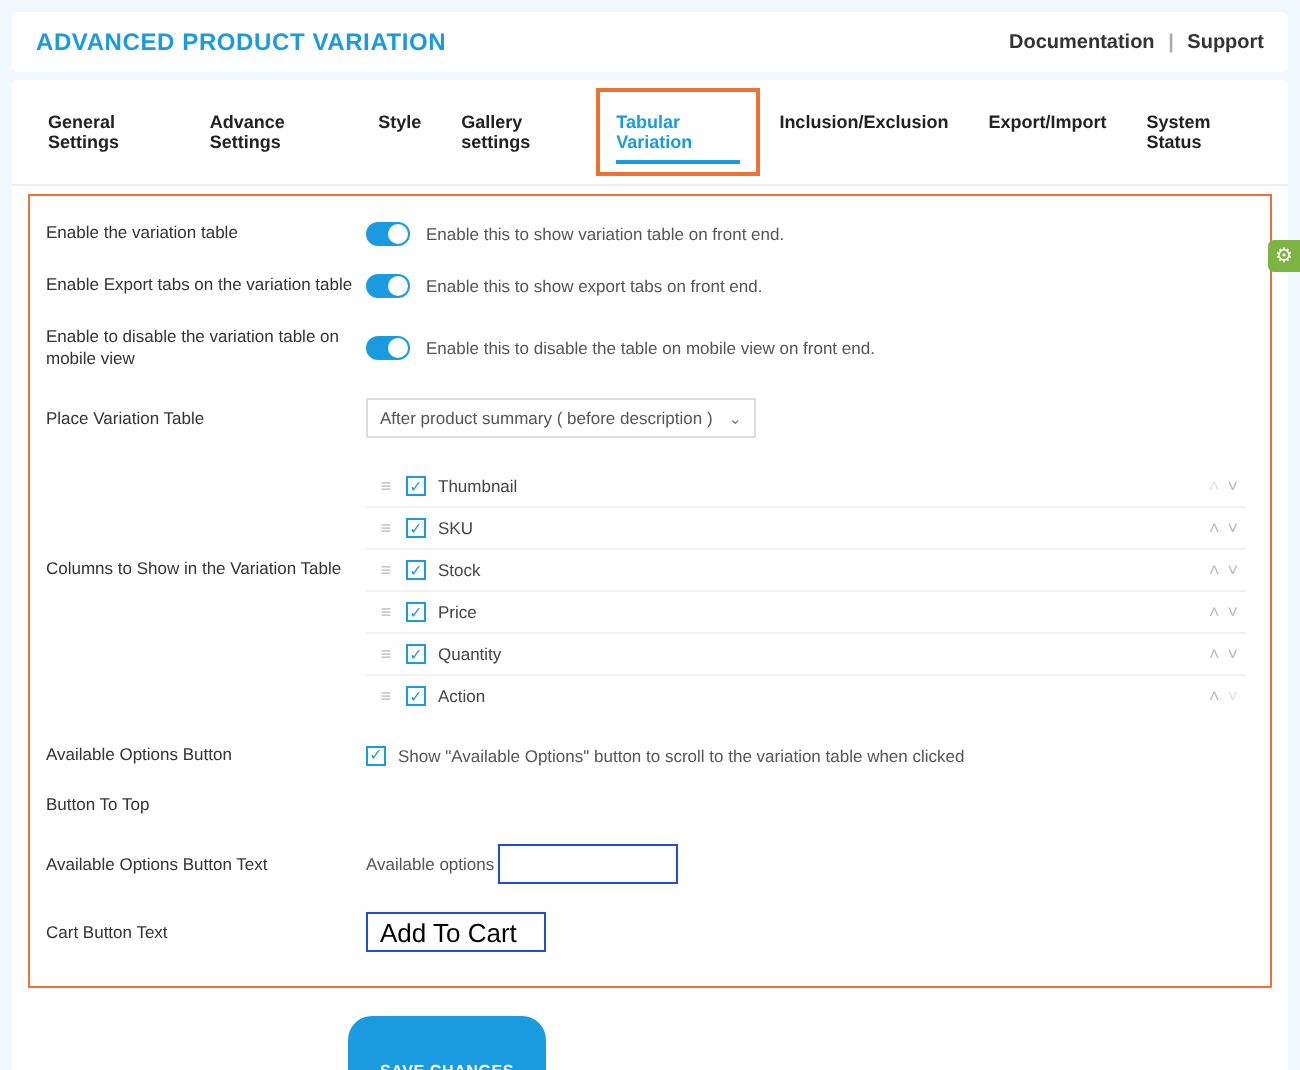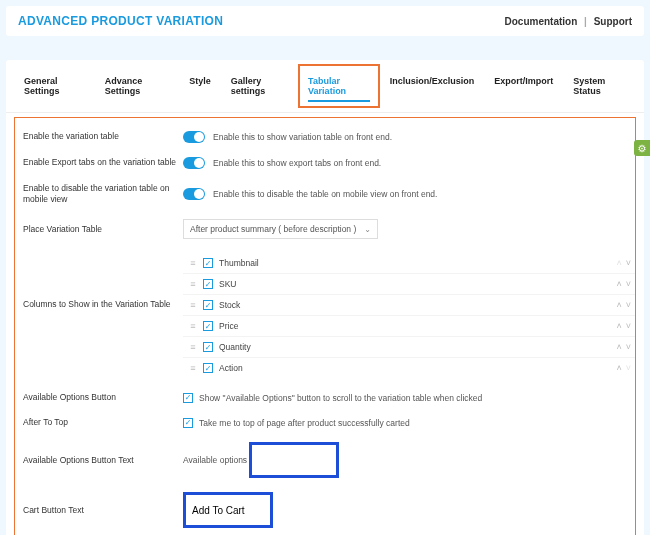--- a/index.html
+++ b/index.html
@@ -1,47 +1,47 @@
 <!DOCTYPE html>
 <html><head>
 <meta charset="utf-8">
 <style>
   * { box-sizing: border-box; margin: 0; padding: 0; }
   body { font-family: -apple-system, BlinkMacSystemFont, "Segoe UI", Arial, sans-serif; font-size: 10px; background: #f0f8ff; color: #333; width: 650px; }
   .container { padding: 6px; }
-  .header { background: #fff; border-radius: 3px; padding: 8px 12px; display: flex; justify-content: space-between; align-items: center; margin-bottom: 24px; }
+  .header { background: #fff; border-radius: 3px; padding: 8px 12px; display: flex; justify-content: space-between; align-items: center; margin-bottom: 4px; }
   .title { color: #1b9bdf; font-weight: 700; font-size: 12px; letter-spacing: 0.3px; }
   .header-links { font-size: 10px; font-weight: 600; color: #333; }
   .header-links .sep { color: #aaa; margin: 0 4px; }
   .main { background: #fff; border-radius: 3px; padding: 0; position: relative; }
   .tabs { display: flex; border-bottom: 1px solid #eee; padding: 4px 8px; }
   .tab { padding: 10px 8px; font-weight: 600; font-size: 9px; color: #222; cursor: pointer; border: 2px solid transparent; }
   .tab.active { color: #1b9bdf; border: 2px solid #ed7333; border-bottom: 2px solid #ed7333; position: relative; }
   .tab.active::after { content:""; position:absolute; left:8px; right:8px; bottom:4px; height:2px; background:#1b9bdf; }
-  .panel { border: 1px solid #ed7333; margin: 4px 8px 8px 8px; padding: 6px 0 10px 8px; }
+  .panel { border: 1px solid #ed7333; margin: 4px 8px 8px 8px; padding: 6px 12px 10px 8px; }
   .row { display: flex; align-items: center; padding: 7px 0; }
   .row.multi { align-items: flex-start; }
   .row .label { width: 160px; flex-shrink: 0; font-size: 8.5px; color: #333; line-height: 1.3; }
   .row .control { flex: 1; display: flex; align-items: center; font-size: 8.5px; color: #555; }
   .toggle { width: 22px; height: 12px; background: #1b9bdf; border-radius: 6px; position: relative; margin-right: 8px; cursor: pointer; flex-shrink:0; }
   .toggle::after { content:""; position:absolute; right:1px; top:1px; width:10px; height:10px; background:#fff; border-radius:50%; }
   .select { border: 1px solid #ddd; padding: 4px 6px; font-size: 8.5px; display: inline-flex; align-items: center; background:#fff; cursor:pointer; min-width: 180px; justify-content: flex-end; }
   .select .chev { margin-left: 8px; color:#888; font-size:8px; }
   .columns-list { flex:1; }
   .col-item { display: flex; align-items: center; padding: 5px 0; border-bottom: 1px solid #f3f3f3; }
   .col-item:last-child { border-bottom: none; }
   .drag { color:#bbb; font-size:9px; width: 20px; text-align:center; cursor: grab; }
   .chk { width:10px; height:10px; border:1px solid #1b9bdf; display:inline-flex; align-items:center; justify-content:center; margin-right:6px; font-size:8px; color:#1b9bdf; cursor:pointer; }
   .chk.checked::before { content:"✓"; }
   .col-name { font-size:8.5px; color:#444;text-align:center; }
   .arrows { margin-left:auto; color:#bbb; font-size:9px; display:flex; gap:4px; padding-right:4px; }
   .arrows span { cursor:pointer; }
   .arrows span.dis { color:#e3e3e3; cursor:default; }
   .inline-chk { display:flex; align-items:center; font-size:8.5px; color:#555; }
-  .text-input { border:3px solid #1d4ed8; padding:4px 6px; font-size:10px; height:36px; }
+  .text-input { border:1px solid #1d4ed8; padding:4px 6px; font-size:13px; height:20px; }
   .btn-save { background:#1b9bdf; color:#fff; border:none; border-radius:12px; padding:23px 16px; font-size:8px; font-weight:600; letter-spacing:0.3px; cursor:pointer; margin-left:168px; margin-top:6px; }
   .fab { position:absolute; right:-6px; top:80px; width:16px; height:16px; background:#7cb342; border-radius:3px 0 0 3px; display:flex; align-items:center; justify-content:center; color:#fff; font-size:10px; cursor:pointer; }
 </style>
 </head>
 <body>
 
 <div class="container">
   <div class="header">
     <div class="title">ADVANCED PRODUCT VARIATION</div>
     <div class="header-links">
@@ -165,25 +165,21 @@
 
       <div class="row">
         <div class="label">Available Options Button</div>
         <div class="control inline-chk">
           <span class="chk checked"></span>
           <span>Show "Available Options" button to scroll to the variation table when clicked</span>
         </div>
       </div>
 
       <div class="row">
-        <div class="label">After To Top</div>
-        <div class="control inline-chk">
-          <span class="chk checked"></span>
-          <span>Take me to top of page after product successfully carted</span>
-        </div>
+        <div class="label">Button To Top</div>
       </div>
 
       <div class="row">
         <div class="label">Available Options Button Text</div>
         <div class="control">
           <span style="margin-right:2px;">Available options</span>
           <input class="text-input" style="width: 90px;" value="">
         </div>
       </div>
 

